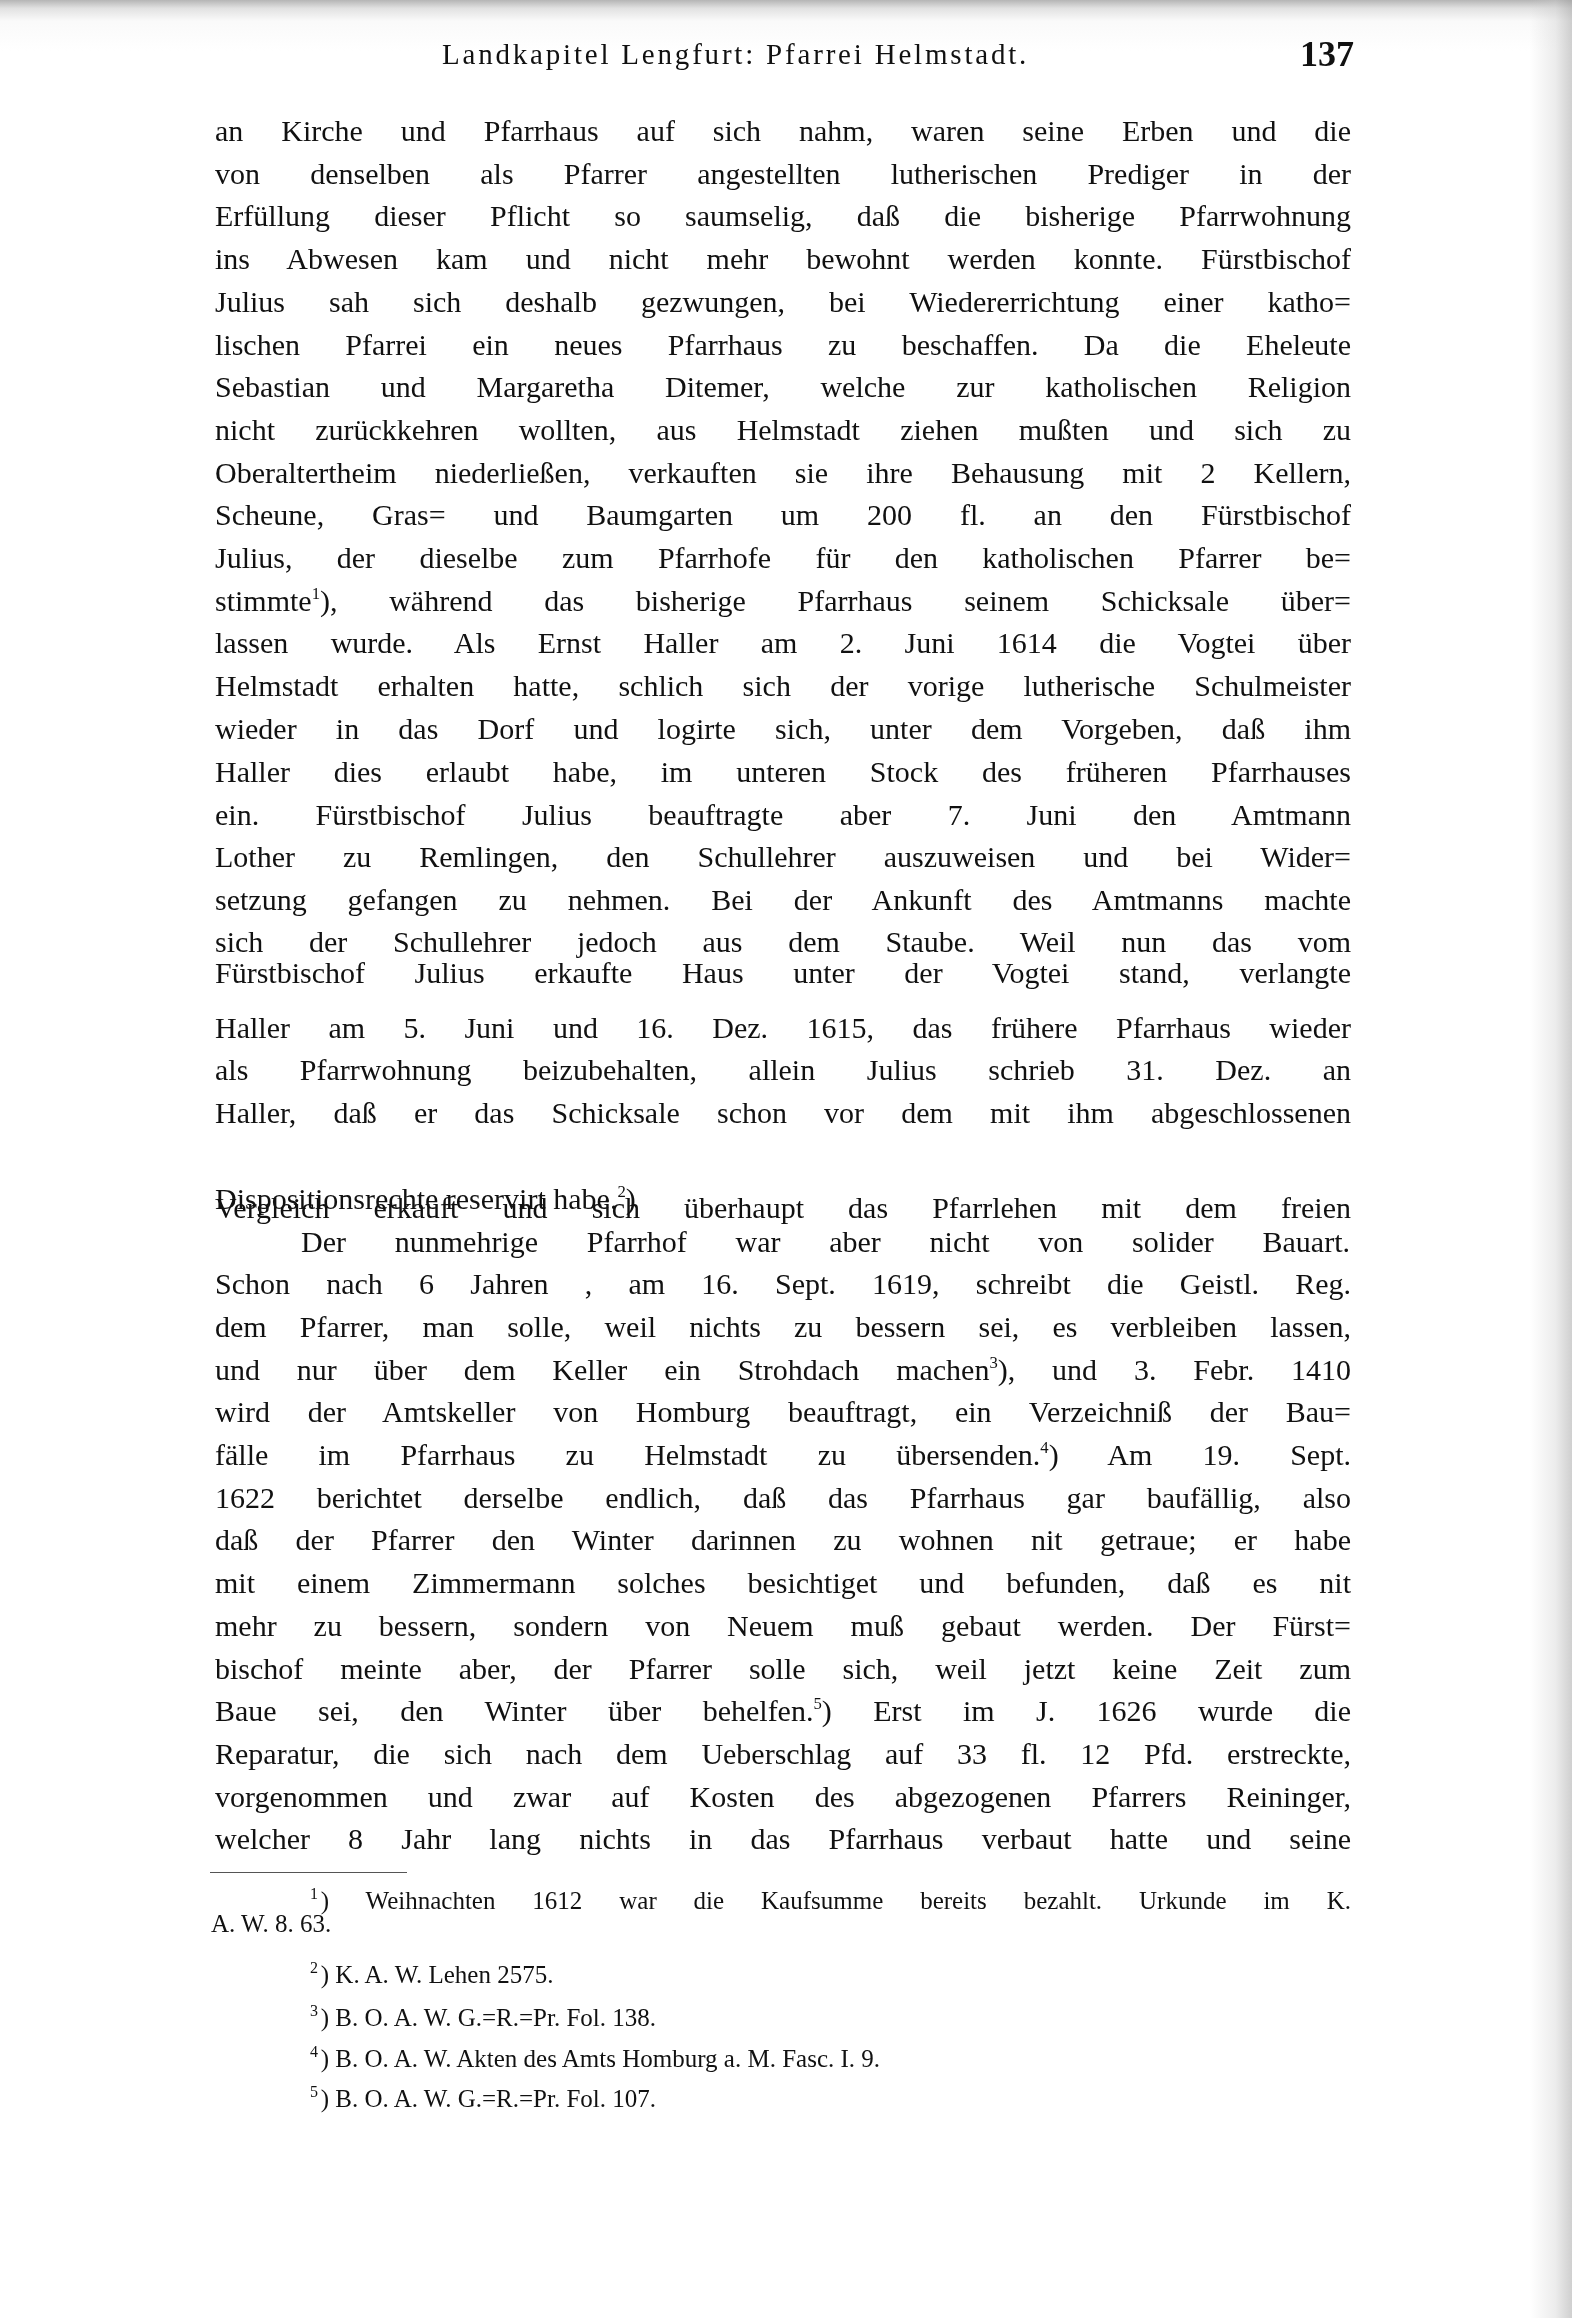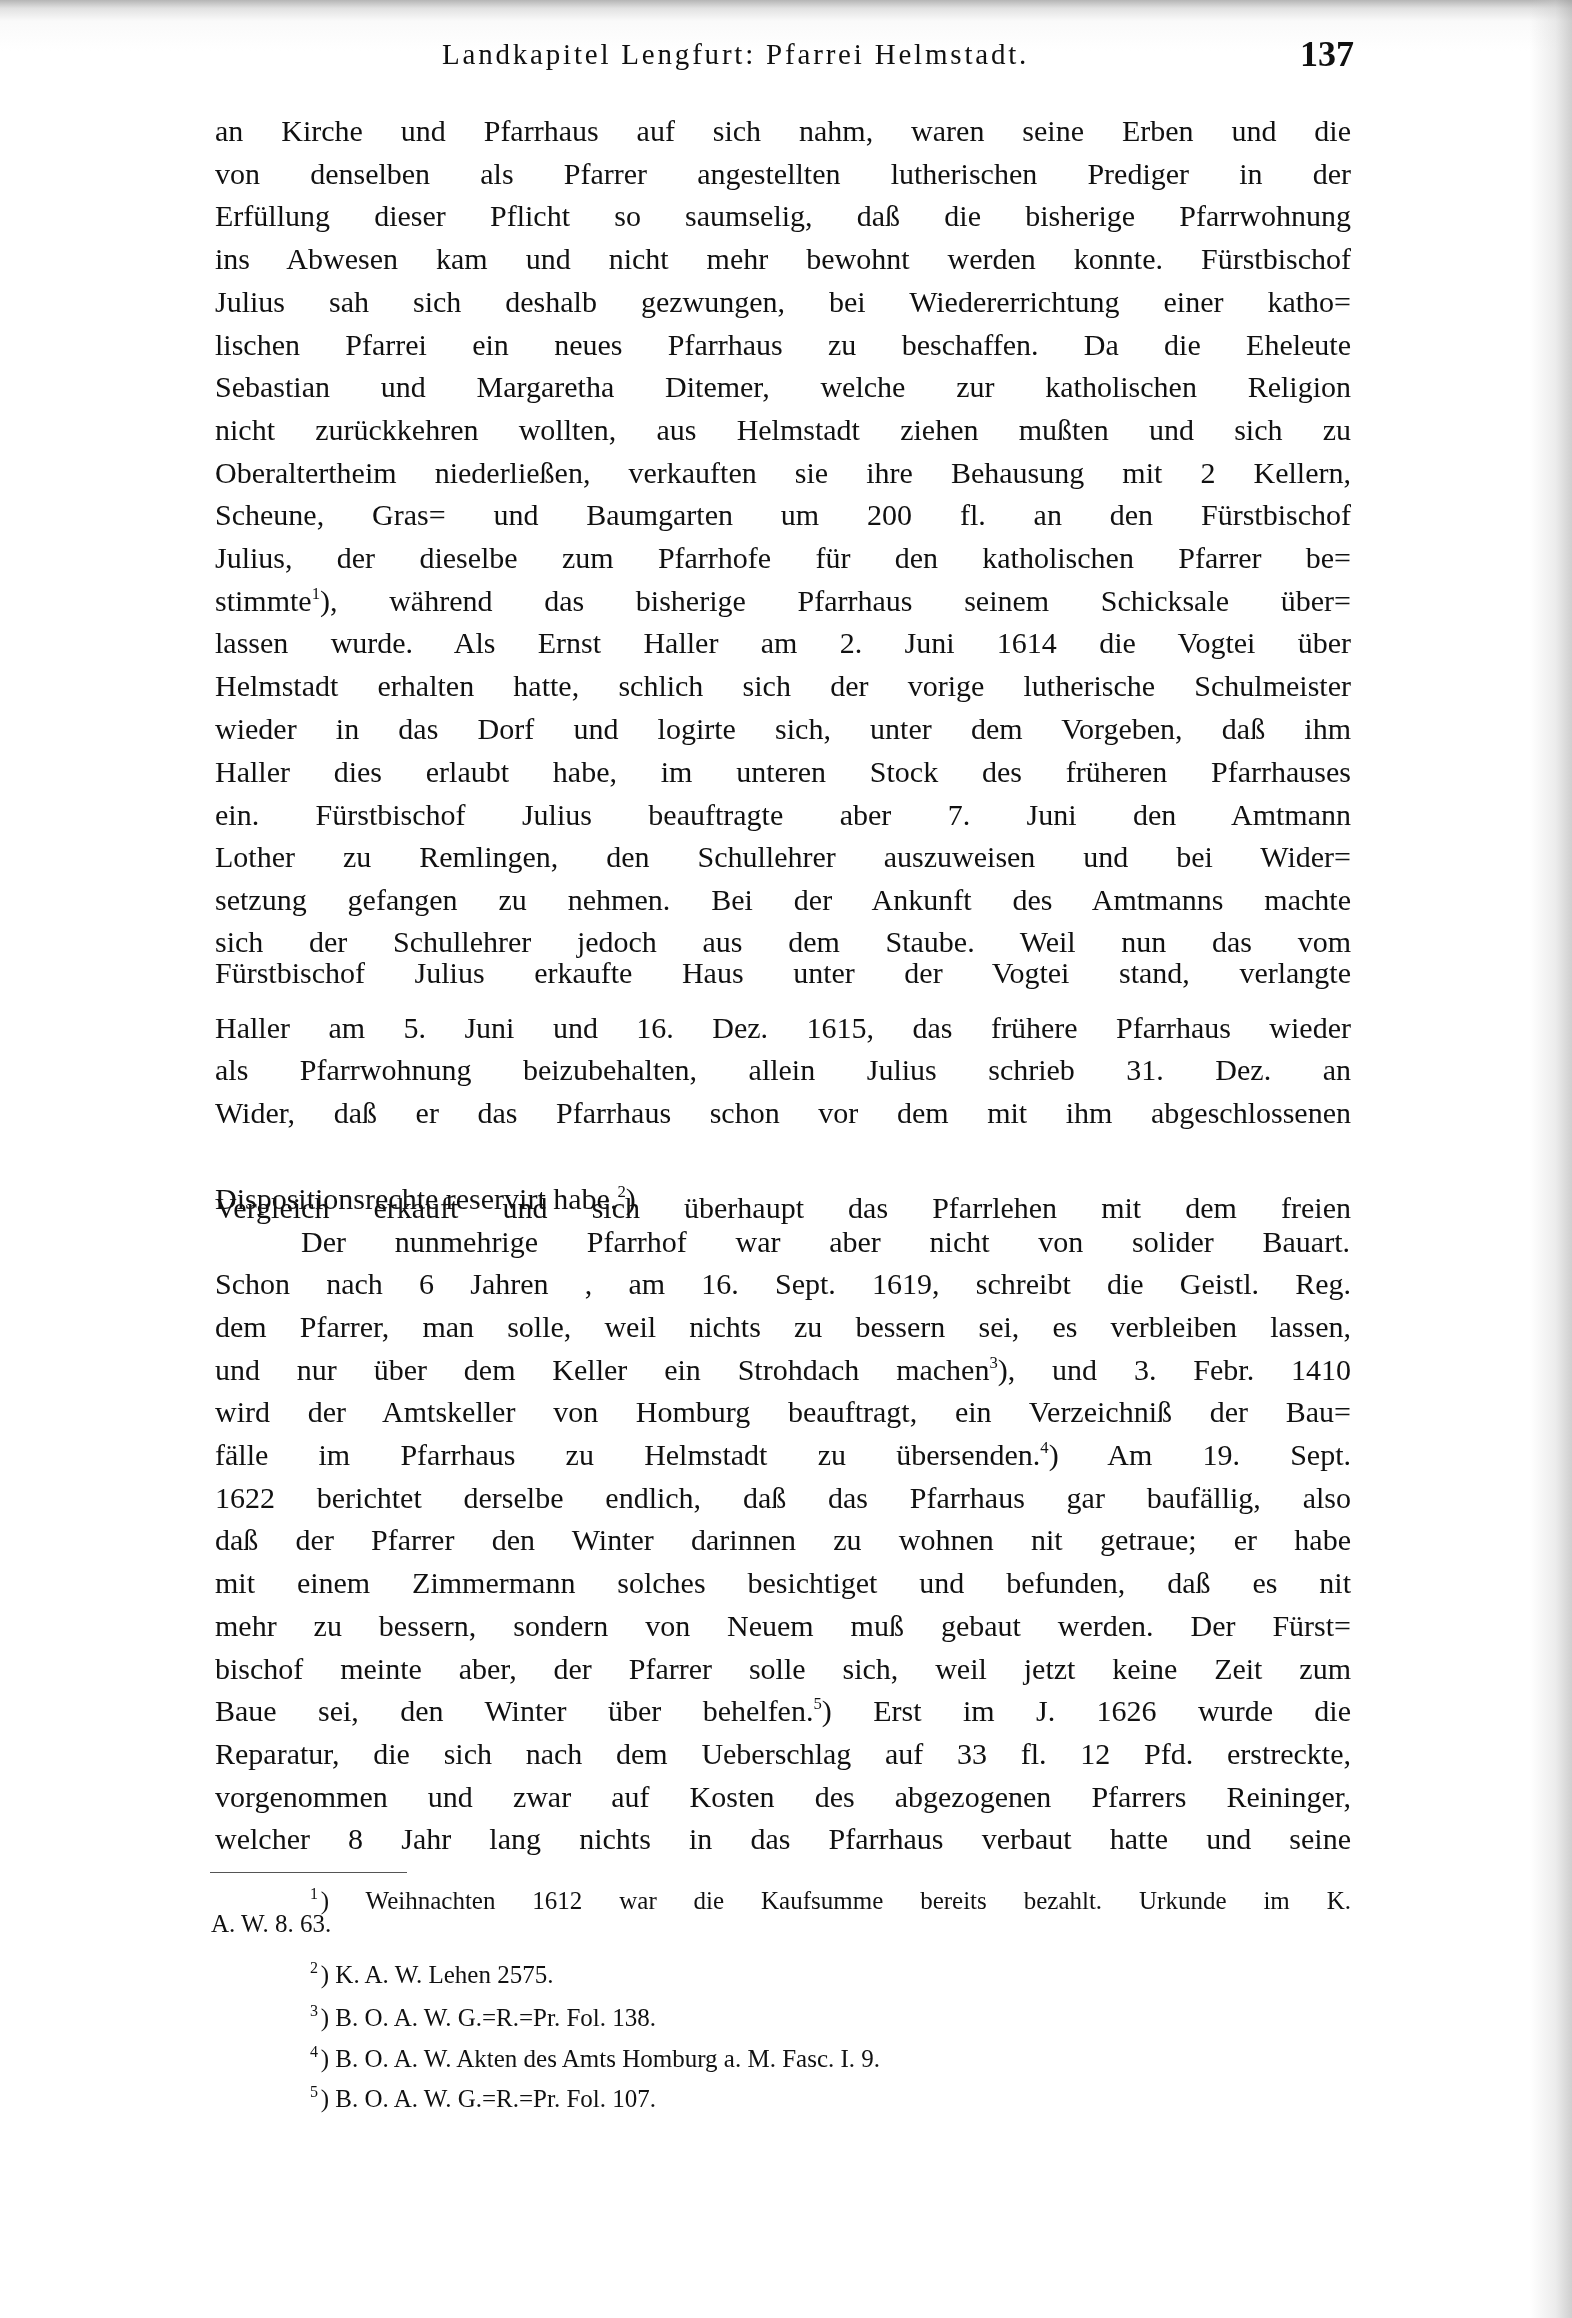--- a/index.html
+++ b/index.html
@@ -69,21 +69,21 @@
     <div class="body-line" style="top: 664px;"><span>Helmstadt erhalten hatte, schlich sich der vorige lutherische Schulmeister</span></div>
     <div class="body-line" style="top: 707px;"><span>wieder in das Dorf und logirte sich, unter dem Vorgeben, daß ihm</span></div>
     <div class="body-line" style="top: 750px;"><span>Haller dies erlaubt habe, im unteren Stock des früheren Pfarrhauses</span></div>
     <div class="body-line" style="top: 793px;"><span>ein. Fürstbischof Julius beauftragte aber 7. Juni den Amtmann</span></div>
     <div class="body-line" style="top: 835px;"><span>Lother zu Remlingen, den Schullehrer auszuweisen und bei Wider=</span></div>
     <div class="body-line" style="top: 878px;"><span>setzung gefangen zu nehmen. Bei der Ankunft des Amtmanns machte</span></div>
     <div class="body-line" style="top: 920px;"><span>sich der Schullehrer jedoch aus dem Staube. Weil nun das vom</span></div>
     <div class="body-line" style="top: 951px;"><span>Fürstbischof Julius erkaufte Haus unter der Vogtei stand, verlangte</span></div>
     <div class="body-line" style="top: 1006px;"><span>Haller am 5. Juni und 16. Dez. 1615, das frühere Pfarrhaus wieder</span></div>
     <div class="body-line" style="top: 1048px;"><span>als Pfarrwohnung beizubehalten, allein Julius schrieb 31. Dez. an</span></div>
-    <div class="body-line" style="top: 1091px;"><span>Wider, daß er das Pfarrhaus schon vor dem mit ihm abgeschlossenen</span></div>
+    <div class="body-line" style="top: 1091px;"><span>Haller, daß er das Schicksale schon vor dem mit ihm abgeschlossenen</span></div>
     <div class="body-line" style="top: 1186px;"><span>Vergleich erkauft und sich überhaupt das Pfarrlehen mit dem freien</span></div>
     <div class="body-line last" style="top: 1177px;"><span>Dispositionsrechte reservirt habe.</span><sup class="ref">2</sup><span>)</span></div>
     <div class="body-line indent" style="top: 1220px;"><span>Der nunmehrige Pfarrhof war aber nicht von solider Bauart.</span></div>
     <div class="body-line" style="top: 1262px;"><span>Schon nach 6 Jahren , am 16. Sept. 1619, schreibt die Geistl. Reg.</span></div>
     <div class="body-line" style="top: 1305px;"><span>dem Pfarrer, man solle, weil nichts zu bessern sei, es verbleiben lassen,</span></div>
     <div class="body-line" style="top: 1348px;"><span>und nur über dem Keller ein Strohdach machen</span><sup class="ref">3</sup><span>), und 3. Febr. 1410</span></div>
     <div class="body-line" style="top: 1390px;"><span>wird der Amtskeller von Homburg beauftragt, ein Verzeichniß der Bau=</span></div>
     <div class="body-line" style="top: 1433px;"><span>fälle im Pfarrhaus zu Helmstadt zu übersenden.</span><sup class="ref">4</sup><span>)  Am 19. Sept.</span></div>
     <div class="body-line" style="top: 1476px;"><span>1622 berichtet derselbe endlich, daß das Pfarrhaus gar baufällig, also</span></div>
     <div class="body-line" style="top: 1518px;"><span>daß der Pfarrer den Winter darinnen zu wohnen nit getraue; er habe</span></div>

